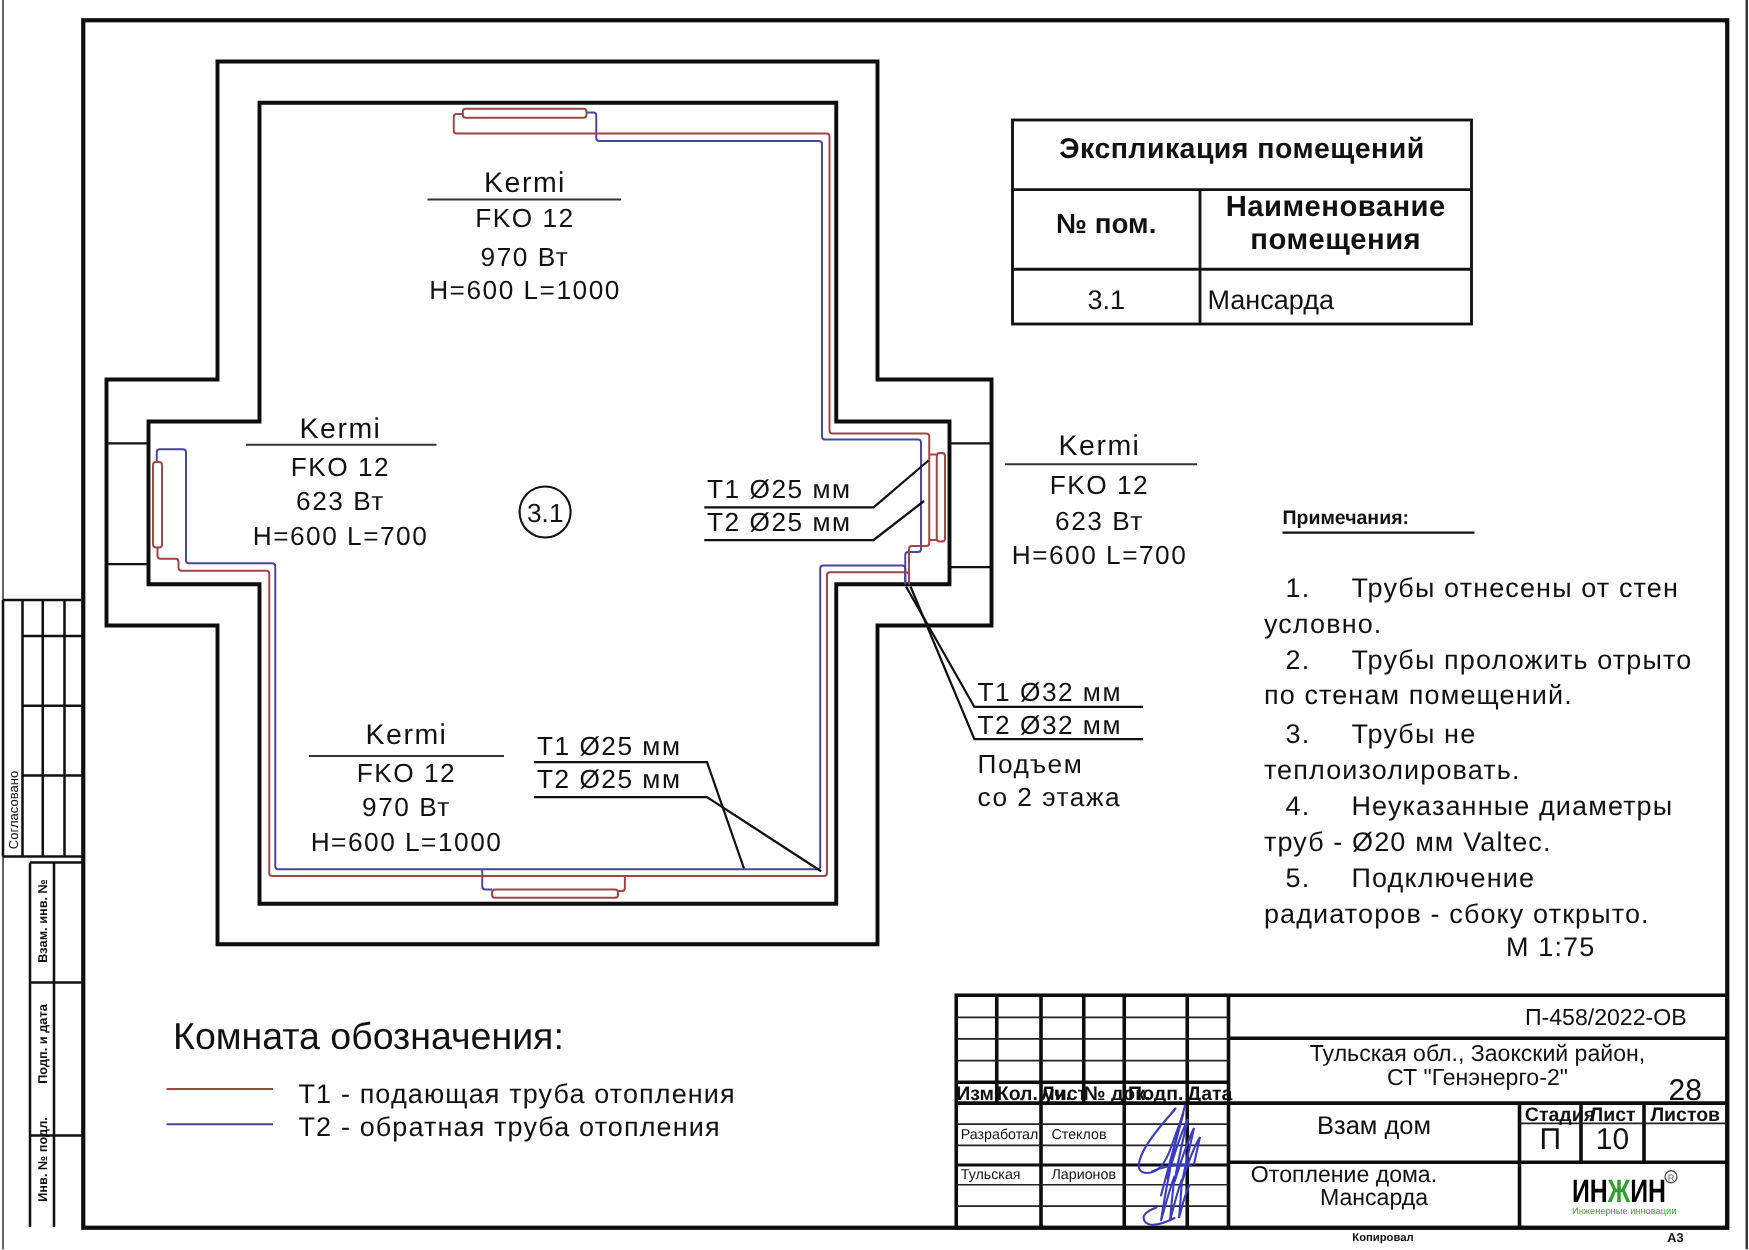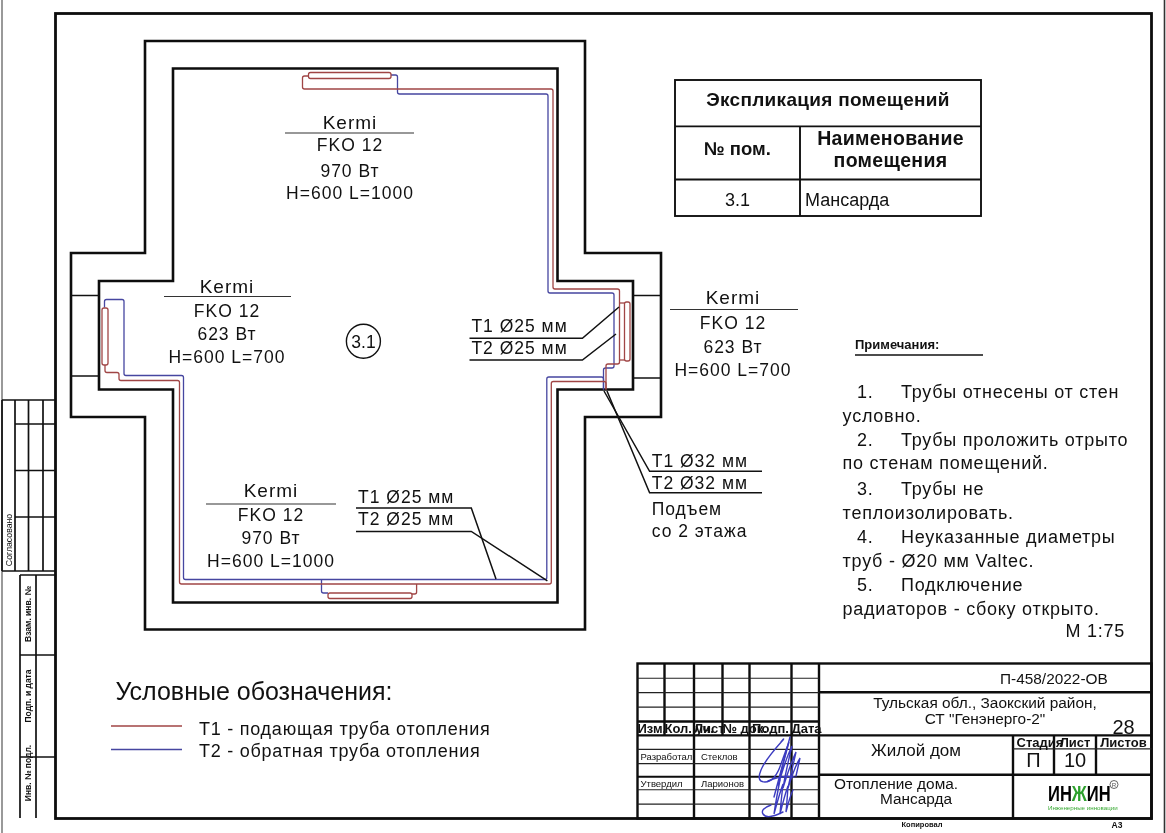--- a/index.html
+++ b/index.html
@@ -186,45 +186,45 @@
 <div class="ab t18" style="left:842.6px;top:453.1px">по стенам помещений.</div>
 <div class="ab t18" style="left:857px;top:478.5px">3.</div>
 <div class="ab t18" style="left:901px;top:478.5px">Трубы не</div>
 <div class="ab t18" style="left:842.6px;top:502.5px">теплоизолировать.</div>
 <div class="ab t18" style="left:857px;top:526.5px">4.</div>
 <div class="ab t18" style="left:901px;top:526.5px">Неуказанные диаметры</div>
 <div class="ab t18" style="left:842.6px;top:550.5px">труб - Ø20 мм Valtec.</div>
 <div class="ab t18" style="left:857px;top:574.5px">5.</div>
 <div class="ab t18" style="left:901px;top:574.5px">Подключение</div>
 <div class="ab t18" style="left:842.6px;top:598.5px">радиаторов - сбоку открыто.</div>
-<div class="ab t18" style="left:1026px;top:621px;width:99px;text-align:right">М 1:75</div>
-
-<div class="ab" style="left:115.4px;top:676.6px;font-size:25px;line-height:28px">Условные обозначения:</div>
+<div class="ab t18" style="left:1004px;top:621px;width:99px;">М 1:75</div>
+
+<div class="ab" style="left:115.4px;top:676.6px;font-size:25px;line-height:28px">Комната обозначения:</div>
 <div class="ab t18" style="left:199px;top:718.5px">Т1 - подающая труба отопления</div>
 <div class="ab t18" style="left:199px;top:741.3px">Т2 - обратная труба отопления</div>
 
 <div class="ab rot" style="left:3px;top:570px;width:60px;height:13px;font-size:8.7px;font-weight:normal">Согласовано</div>
 <div class="ab rot" style="left:22px;top:645px;width:62px;height:14px">Взам. инв. №</div>
 <div class="ab rot" style="left:22px;top:727px;width:62px;height:14px">Подп. и дата</div>
 <div class="ab rot" style="left:22px;top:803px;width:60px;height:14px">Инв. № подл.</div>
 
 <div class="ab sm ctr" style="left:637.5px;top:722.8px;width:27px">Изм.</div>
 <div class="ab sm ctr" style="left:664.5px;top:722.8px;width:29.5px">Кол. уч.</div>
 <div class="ab sm ctr" style="left:694px;top:722.8px;width:28.5px">Лист</div>
 <div class="ab sm ctr" style="left:722.5px;top:722.8px;width:27px">№ док.</div>
 <div class="ab sm ctr" style="left:749.5px;top:722.8px;width:42px">Подп.</div>
 <div class="ab sm ctr" style="left:791.5px;top:722.8px;width:27.5px">Дата</div>
 <div class="ab sm10" style="left:640.5px;top:751px">Разработал</div>
 <div class="ab sm10" style="left:701px;top:751px">Стеклов</div>
-<div class="ab sm10" style="left:640.5px;top:778px">Утвердил</div>
+<div class="ab sm10" style="left:640.5px;top:778px">Тульская</div>
 <div class="ab sm10" style="left:701px;top:778px">Ларионов</div>
-<div class="ab tb" style="left:1000px;top:669.8px;width:141px;text-align:left">П-458/2022-ОВ</div>
+<div class="ab tb" style="left:1000px;top:669.8px;width:141px;text-align:center">П-458/2022-ОВ</div>
 <div class="ab tb ctr" style="left:819px;top:694.4px;width:332px">Тульская обл., Заокский район,</div>
 <div class="ab tb ctr" style="left:819px;top:709.8px;width:332px">СТ "Генэнерго-2"</div>
-<div class="ab tb ctr" style="left:819px;top:741.7px;width:194px;font-size:17px">Жилой дом</div>
+<div class="ab tb ctr" style="left:819px;top:741.7px;width:194px;font-size:17px">Взам дом</div>
 <div class="ab sm ctr" style="left:1013px;top:737.2px;width:54px">Стадия</div>
 <div class="ab sm ctr" style="left:1054px;top:737.2px;width:42px">Лист</div>
 <div class="ab sm ctr" style="left:1096px;top:737.2px;width:55px">Листов</div>
 <div class="ab ctr" style="left:1013px;top:749.4px;width:41px;font-size:20px;line-height:22px">П</div>
 <div class="ab ctr" style="left:1054px;top:749.4px;width:42px;font-size:20px;line-height:22px">10</div>
 <div class="ab ctr" style="left:1096px;top:716px;width:55px;font-size:20px;line-height:22px">28</div>
 <div class="ab tb ctr" style="left:819px;top:774.8px;width:154px">Отопление дома.</div>
 <div class="ab tb ctr" style="left:819px;top:789.6px;width:194px">Мансарда</div>
 <div class="ab" style="left:1048px;top:783px;font-size:21.5px;line-height:22px;font-weight:bold;color:#000;transform:scaleX(0.77);transform-origin:0 0">ИН<span style="color:#2da02d">Ж</span>ИН</div>
 <div class="ab" style="left:1048px;top:803.5px;font-size:6.2px;line-height:7px;color:#3aaa35">Инженерные инновации</div>

